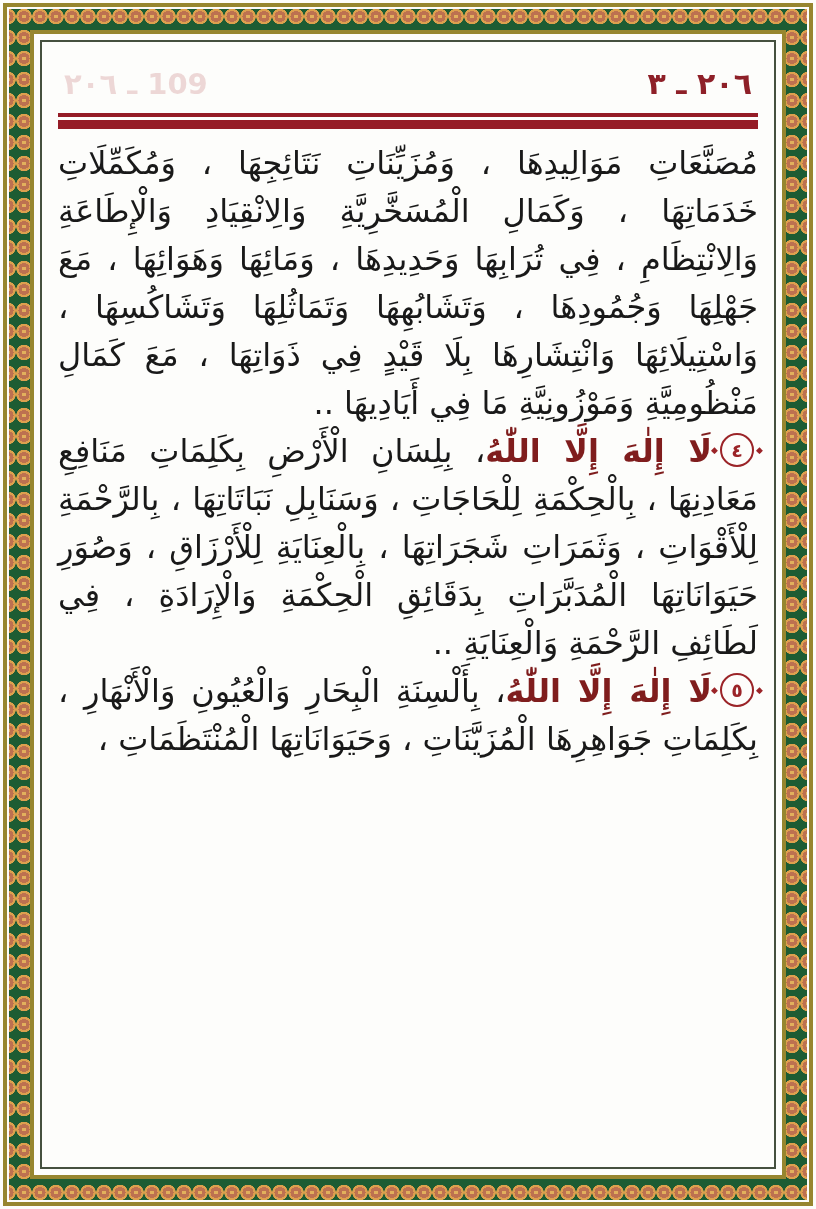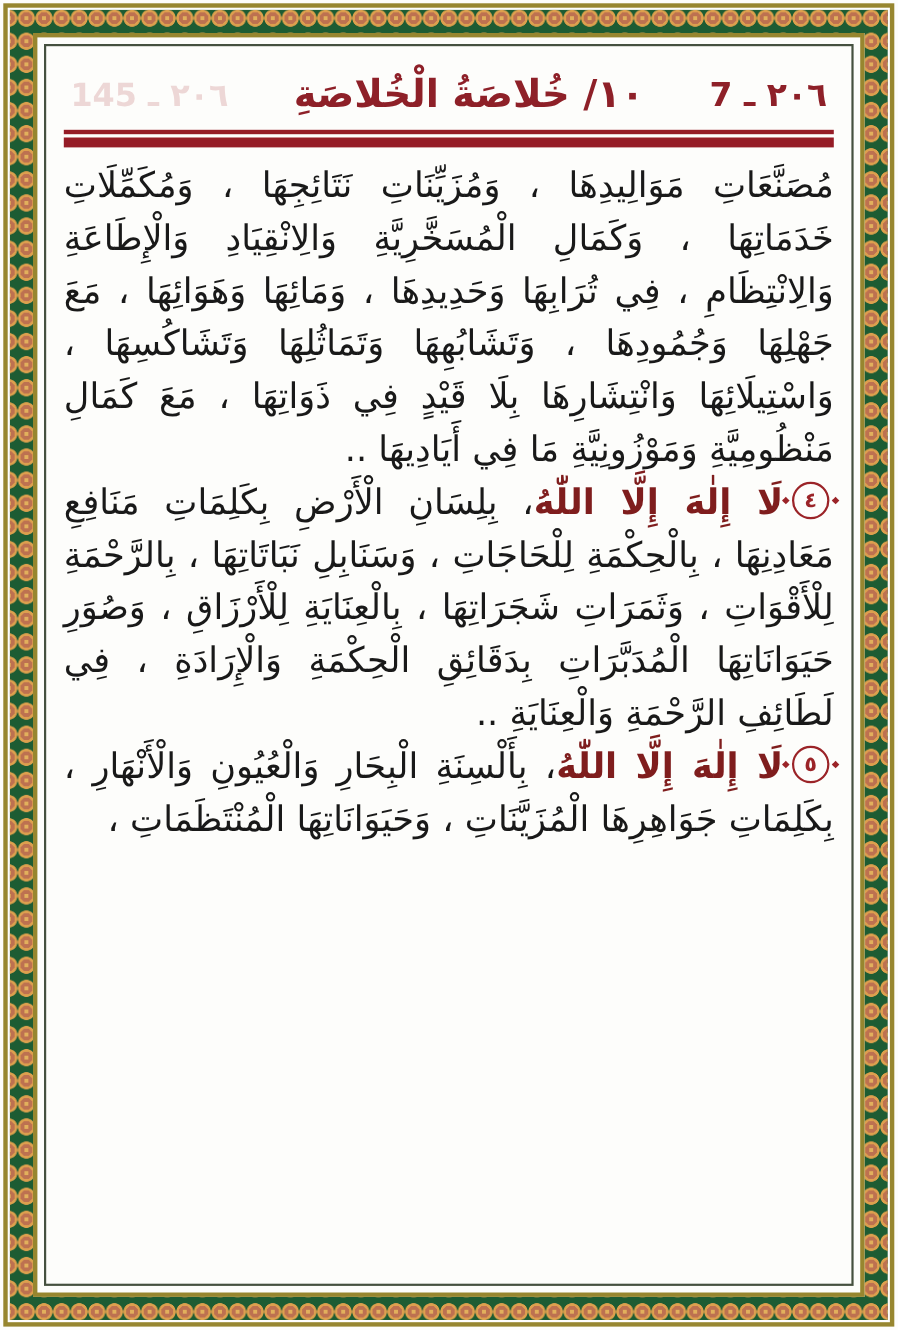--- a/index.html
+++ b/index.html
@@ -59,23 +59,22 @@
 <body>
 
 <div class="page">
   <div class="f-gold-outer">
     <div class="f-green-band">
       <div class="f-gold-inner">
         <div class="f-pinstripe">
           <div class="content">
 
             <div class="header">
-              <span class="page-ref">٢٠٦ ـ 7</span>
-              <span class="page-title">١٠/ خُلاصَةُ الْخُلاصَةِ</span>
-              <span class="watermark">٢٠٦ ـ 145</span>
+              <span class="page-ref">٢٠٦ ـ ٣</span>
+              <span class="watermark">109 ـ ٢٠٦</span>
             </div>
 
             <div class="rule">
               <div class="rule-thin"></div>
               <div class="rule-thick"></div>
             </div>
 
             <div class="body-text">
 
               <p><span>مُصَنَّعَاتِ مَوَالِيدِهَا ، وَمُزَيِّنَاتِ نَتَائِجِهَا ، وَمُكَمِّلَاتِ خَدَمَاتِهَا ، وَكَمَالِ الْمُسَخَّرِيَّةِ وَالِانْقِيَادِ وَالْإِطَاعَةِ وَالِانْتِظَامِ ، فِي تُرَابِهَا وَحَدِيدِهَا ، وَمَائِهَا وَهَوَائِهَا ، مَعَ جَهْلِهَا وَجُمُودِهَا ، وَتَشَابُهِهَا وَتَمَاثُلِهَا وَتَشَاكُسِهَا ، وَاسْتِيلَائِهَا وَانْتِشَارِهَا بِلَا قَيْدٍ فِي ذَوَاتِهَا ، مَعَ كَمَالِ مَنْظُومِيَّةِ وَمَوْزُونِيَّةِ مَا فِي أَيَادِيهَا ..</span></p>

